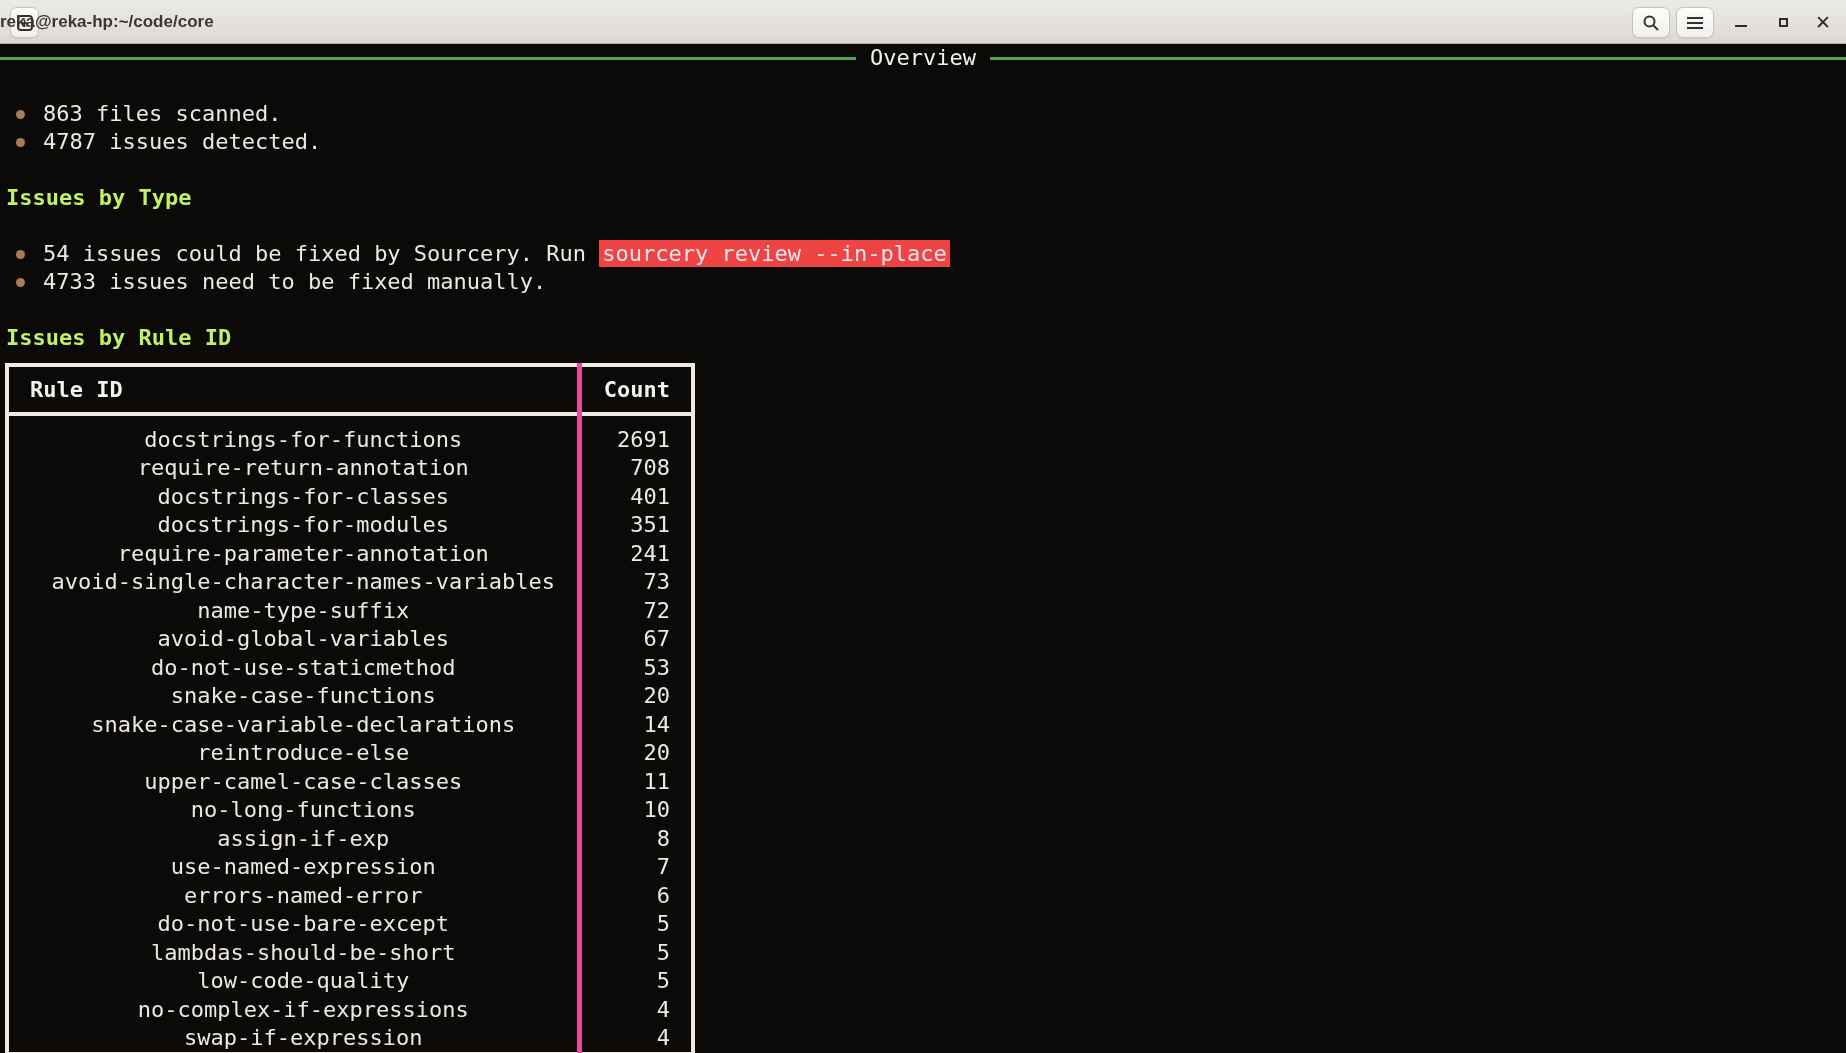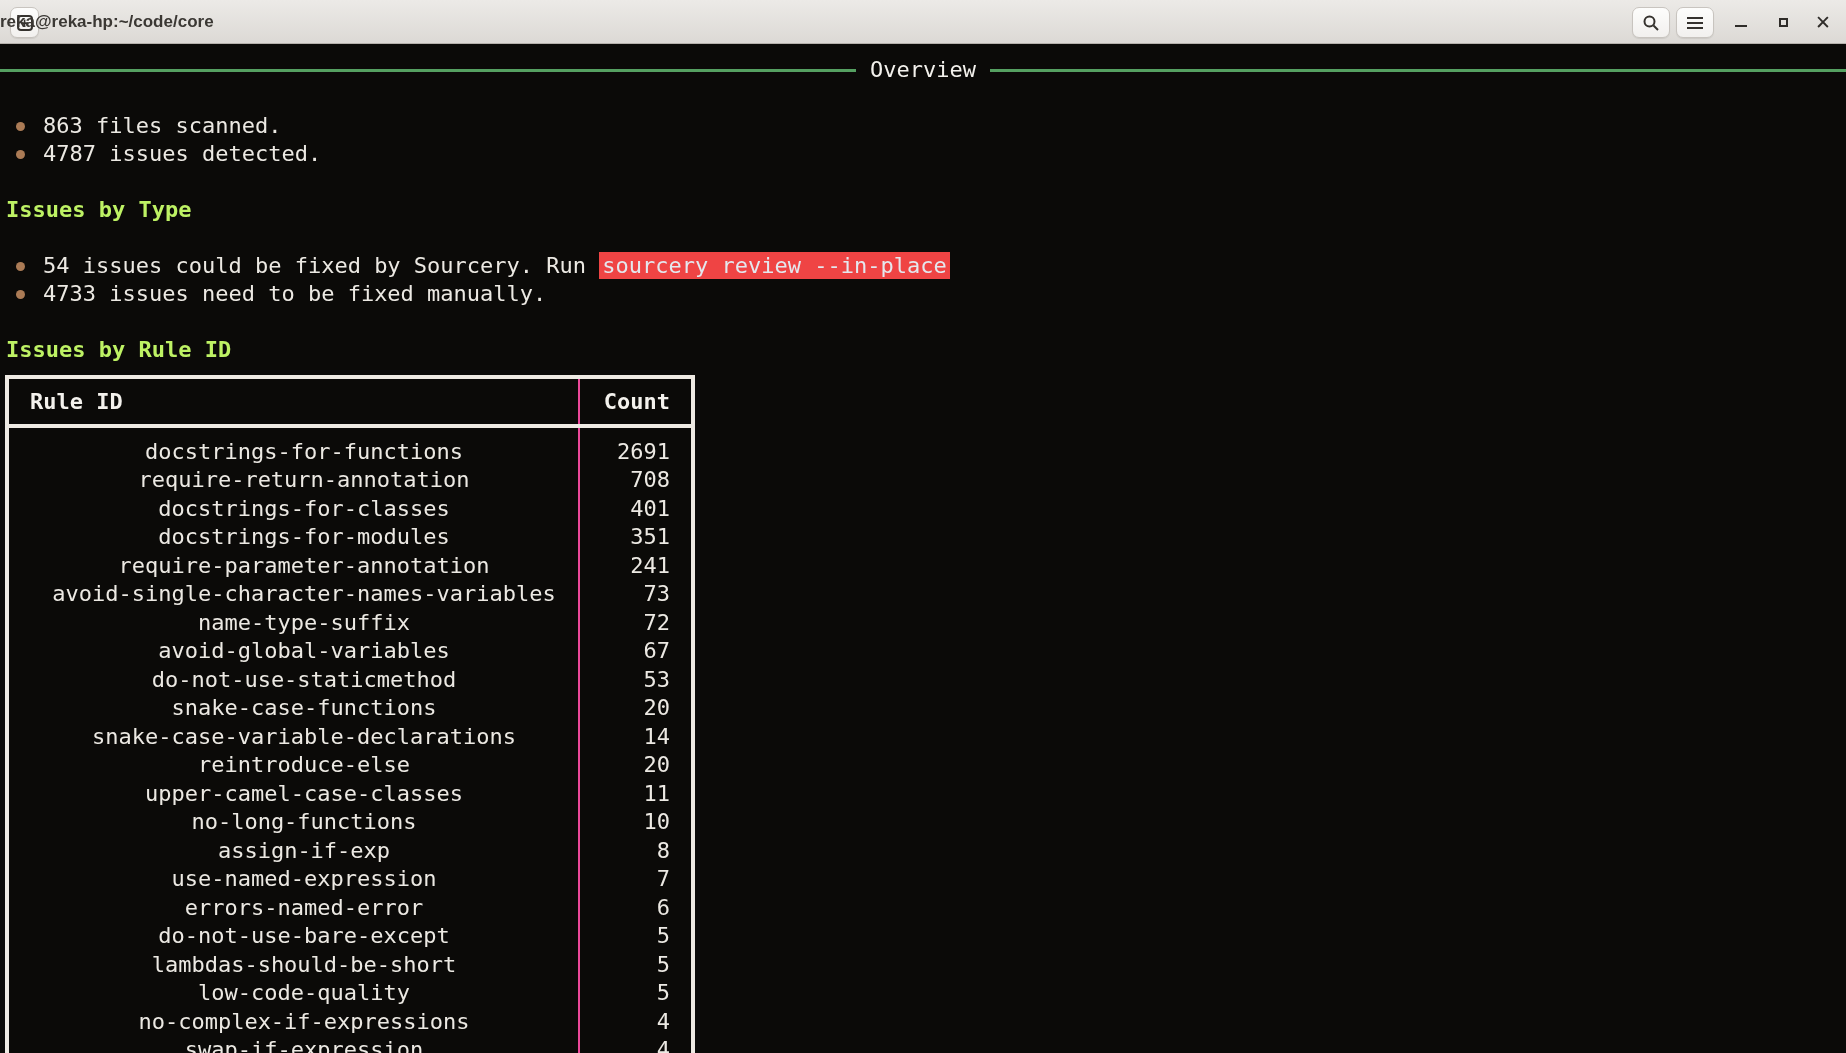--- a/index.html
+++ b/index.html
@@ -43,21 +43,20 @@
   .min-btn  { left:1726px; }
   .min-glyph { width:12px; height:2.5px; background:#2f2c29; margin-top:8px; }
   .max-btn  { left:1768px; }
   .max-glyph { width:9px; height:9px; border:2px solid #2f2c29; }
   .close-btn { left:1808px; font-size:19px; font-weight:bold; }
 
   
   .terminal {
     position:relative; height:1009px; overflow:hidden;
     color:#ece9e3; font-size:22px; line-height:28px;
-    padding-top:12px;
   }
   .line { height:28px; }
 
   .rule { display:flex; align-items:center; height:28px; }
   .rule .seg { flex:1; height:3px; background:#55a061; }
   .rule .rule-title { margin:0 14px; color:#f3f1ec; }
 
   .bullet-line { height:28px; padding-left:16px; display:flex; align-items:center; }
   .bullet-dot {
     width:9px; height:9px; border-radius:50%; background:#ab7b55;
@@ -77,21 +76,21 @@
     border:4px solid #eeeae3;
     font-size:22px; color:#ece9e3;
   }
   .rule-table col.c1 { width:572px; }
   .rule-table th {
     font-weight:bold; color:#f4f2ed; height:49px;
     border-bottom:4px solid #eeeae3; text-align:left;
   }
   .rule-table th.h-rule { padding-left:21px; }
   .rule-table th.h-count, .rule-table td.cell-count {
-    border-left:2px solid #ec4899; text-align:right; padding-right:21px;
+    border-left:5px solid #ec4899; text-align:right; padding-right:21px;
   }
   .rule-table td { height:28.5px; }
   .rule-table td.cell-rule { padding-left:21px;text-align:center; }
   .rule-table tbody tr:first-child td { padding-top:10px; }
 </style>
 </head>
 <body>
 
 <div class="screen">
 

